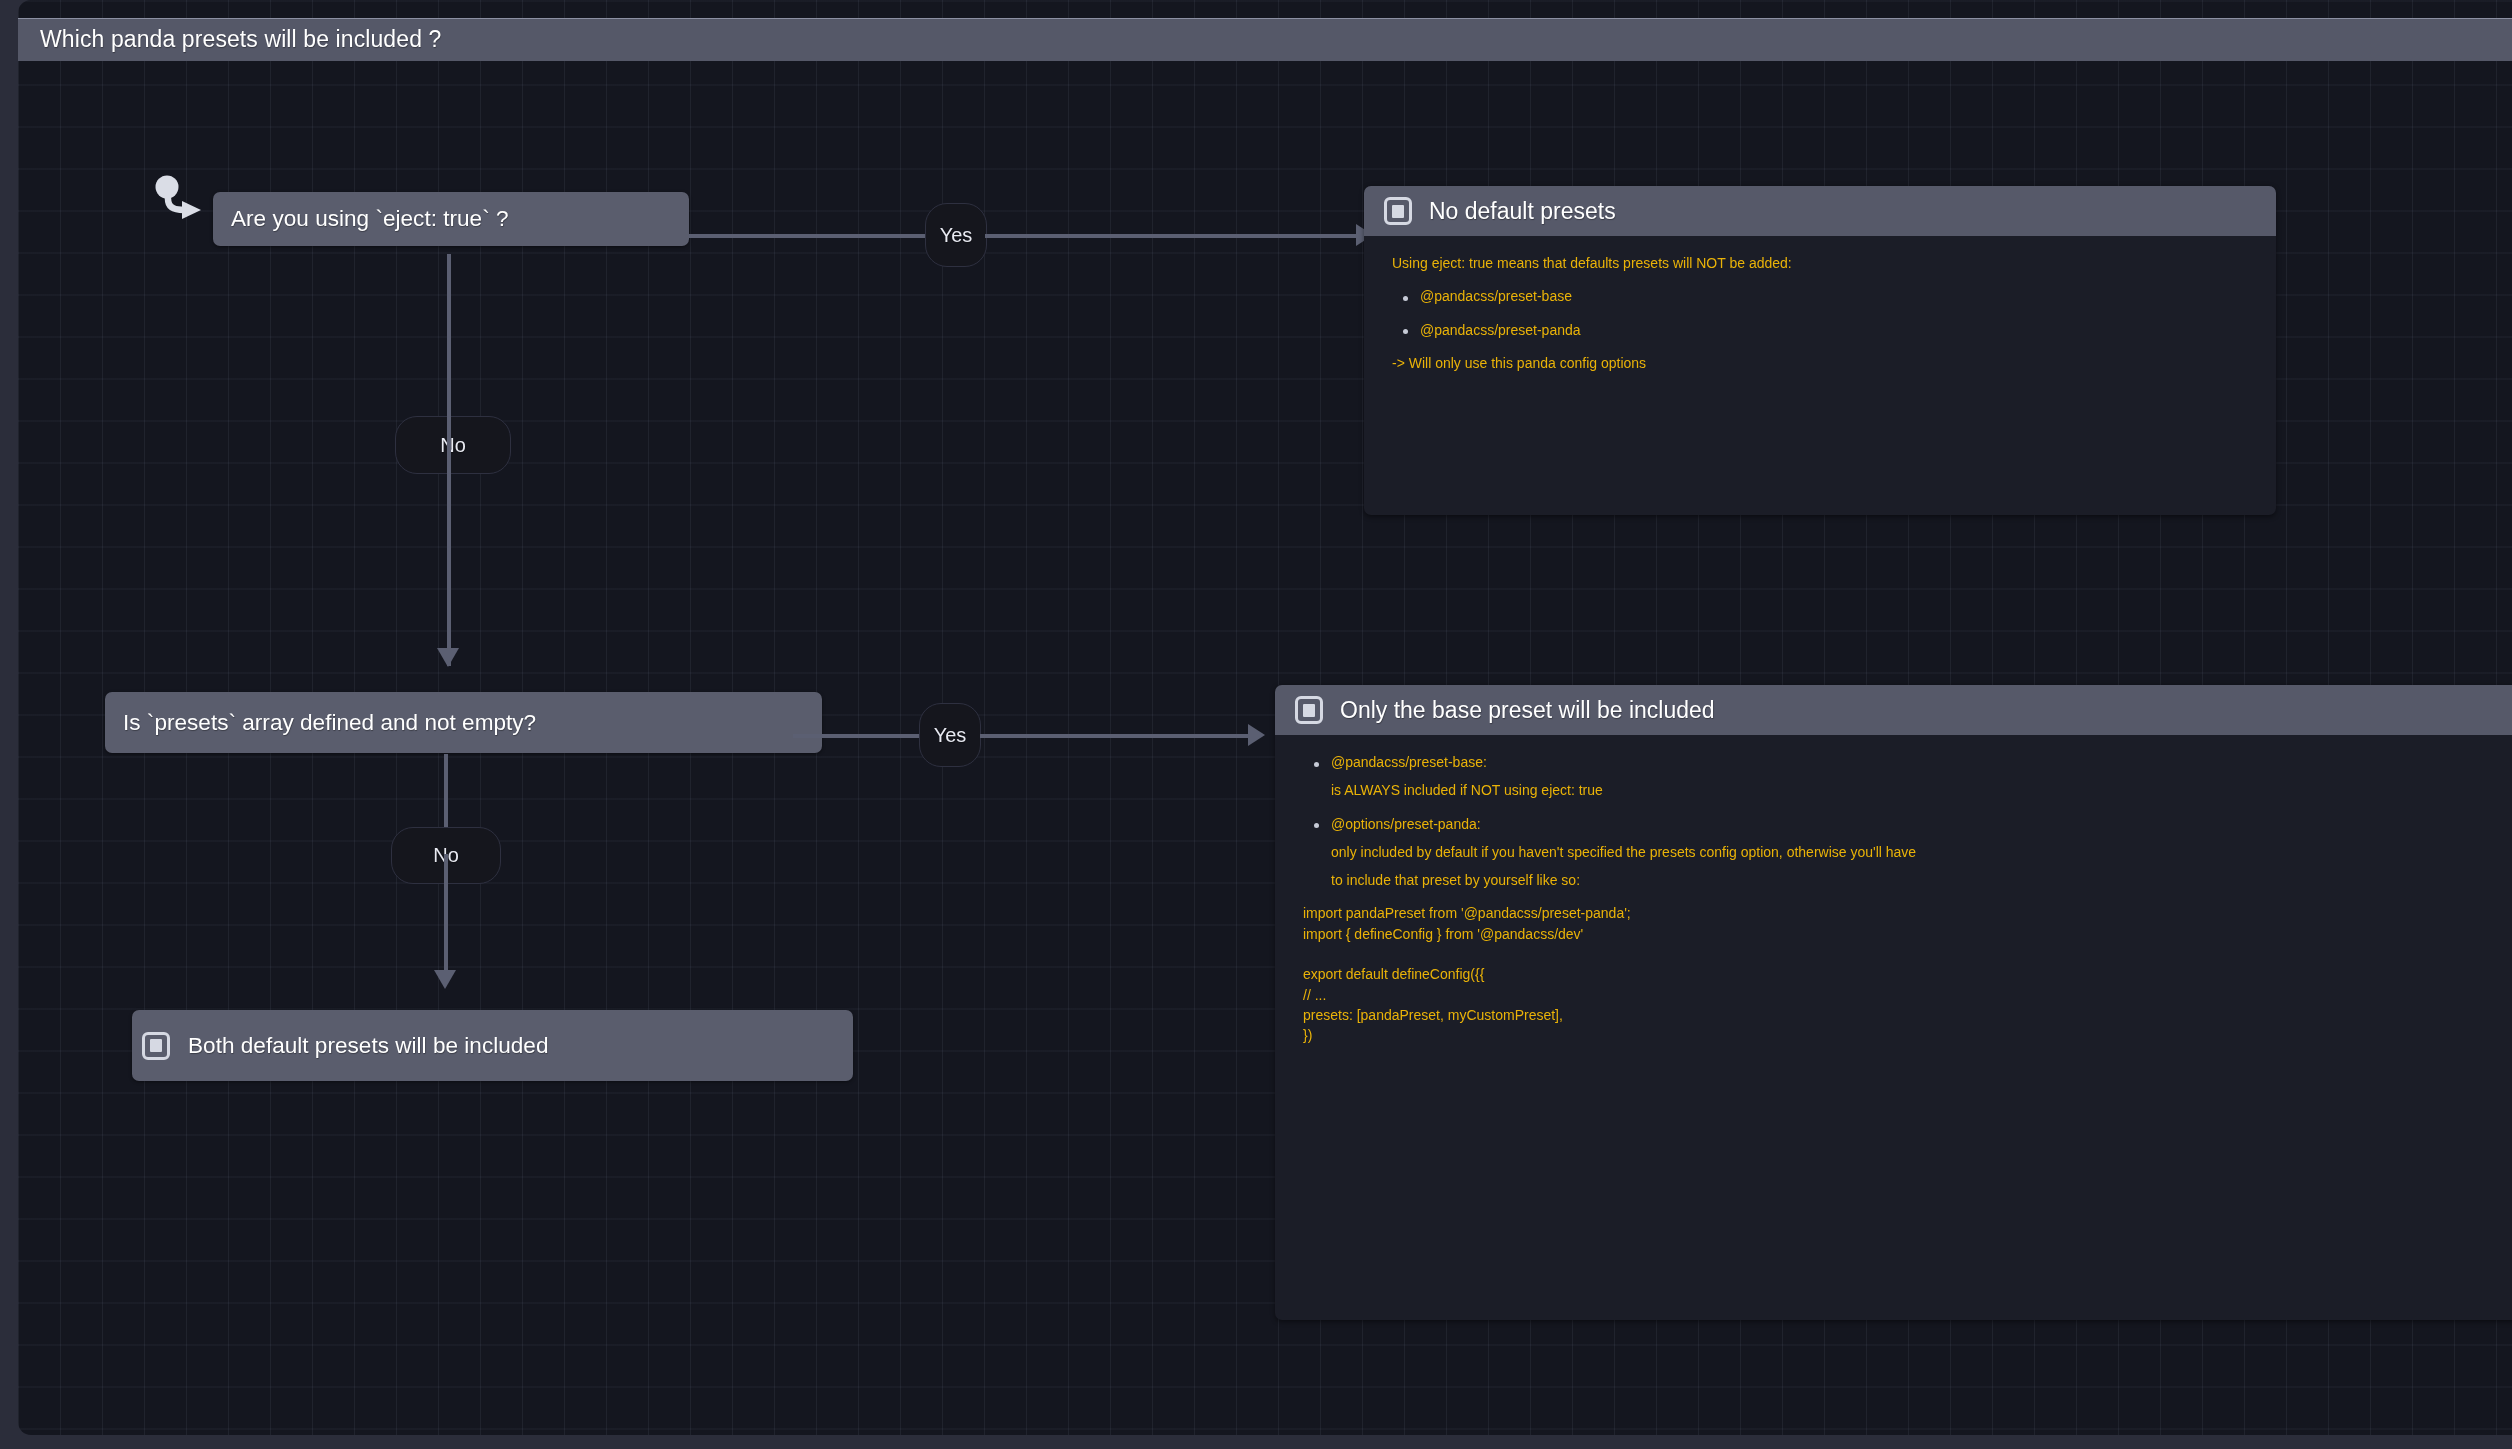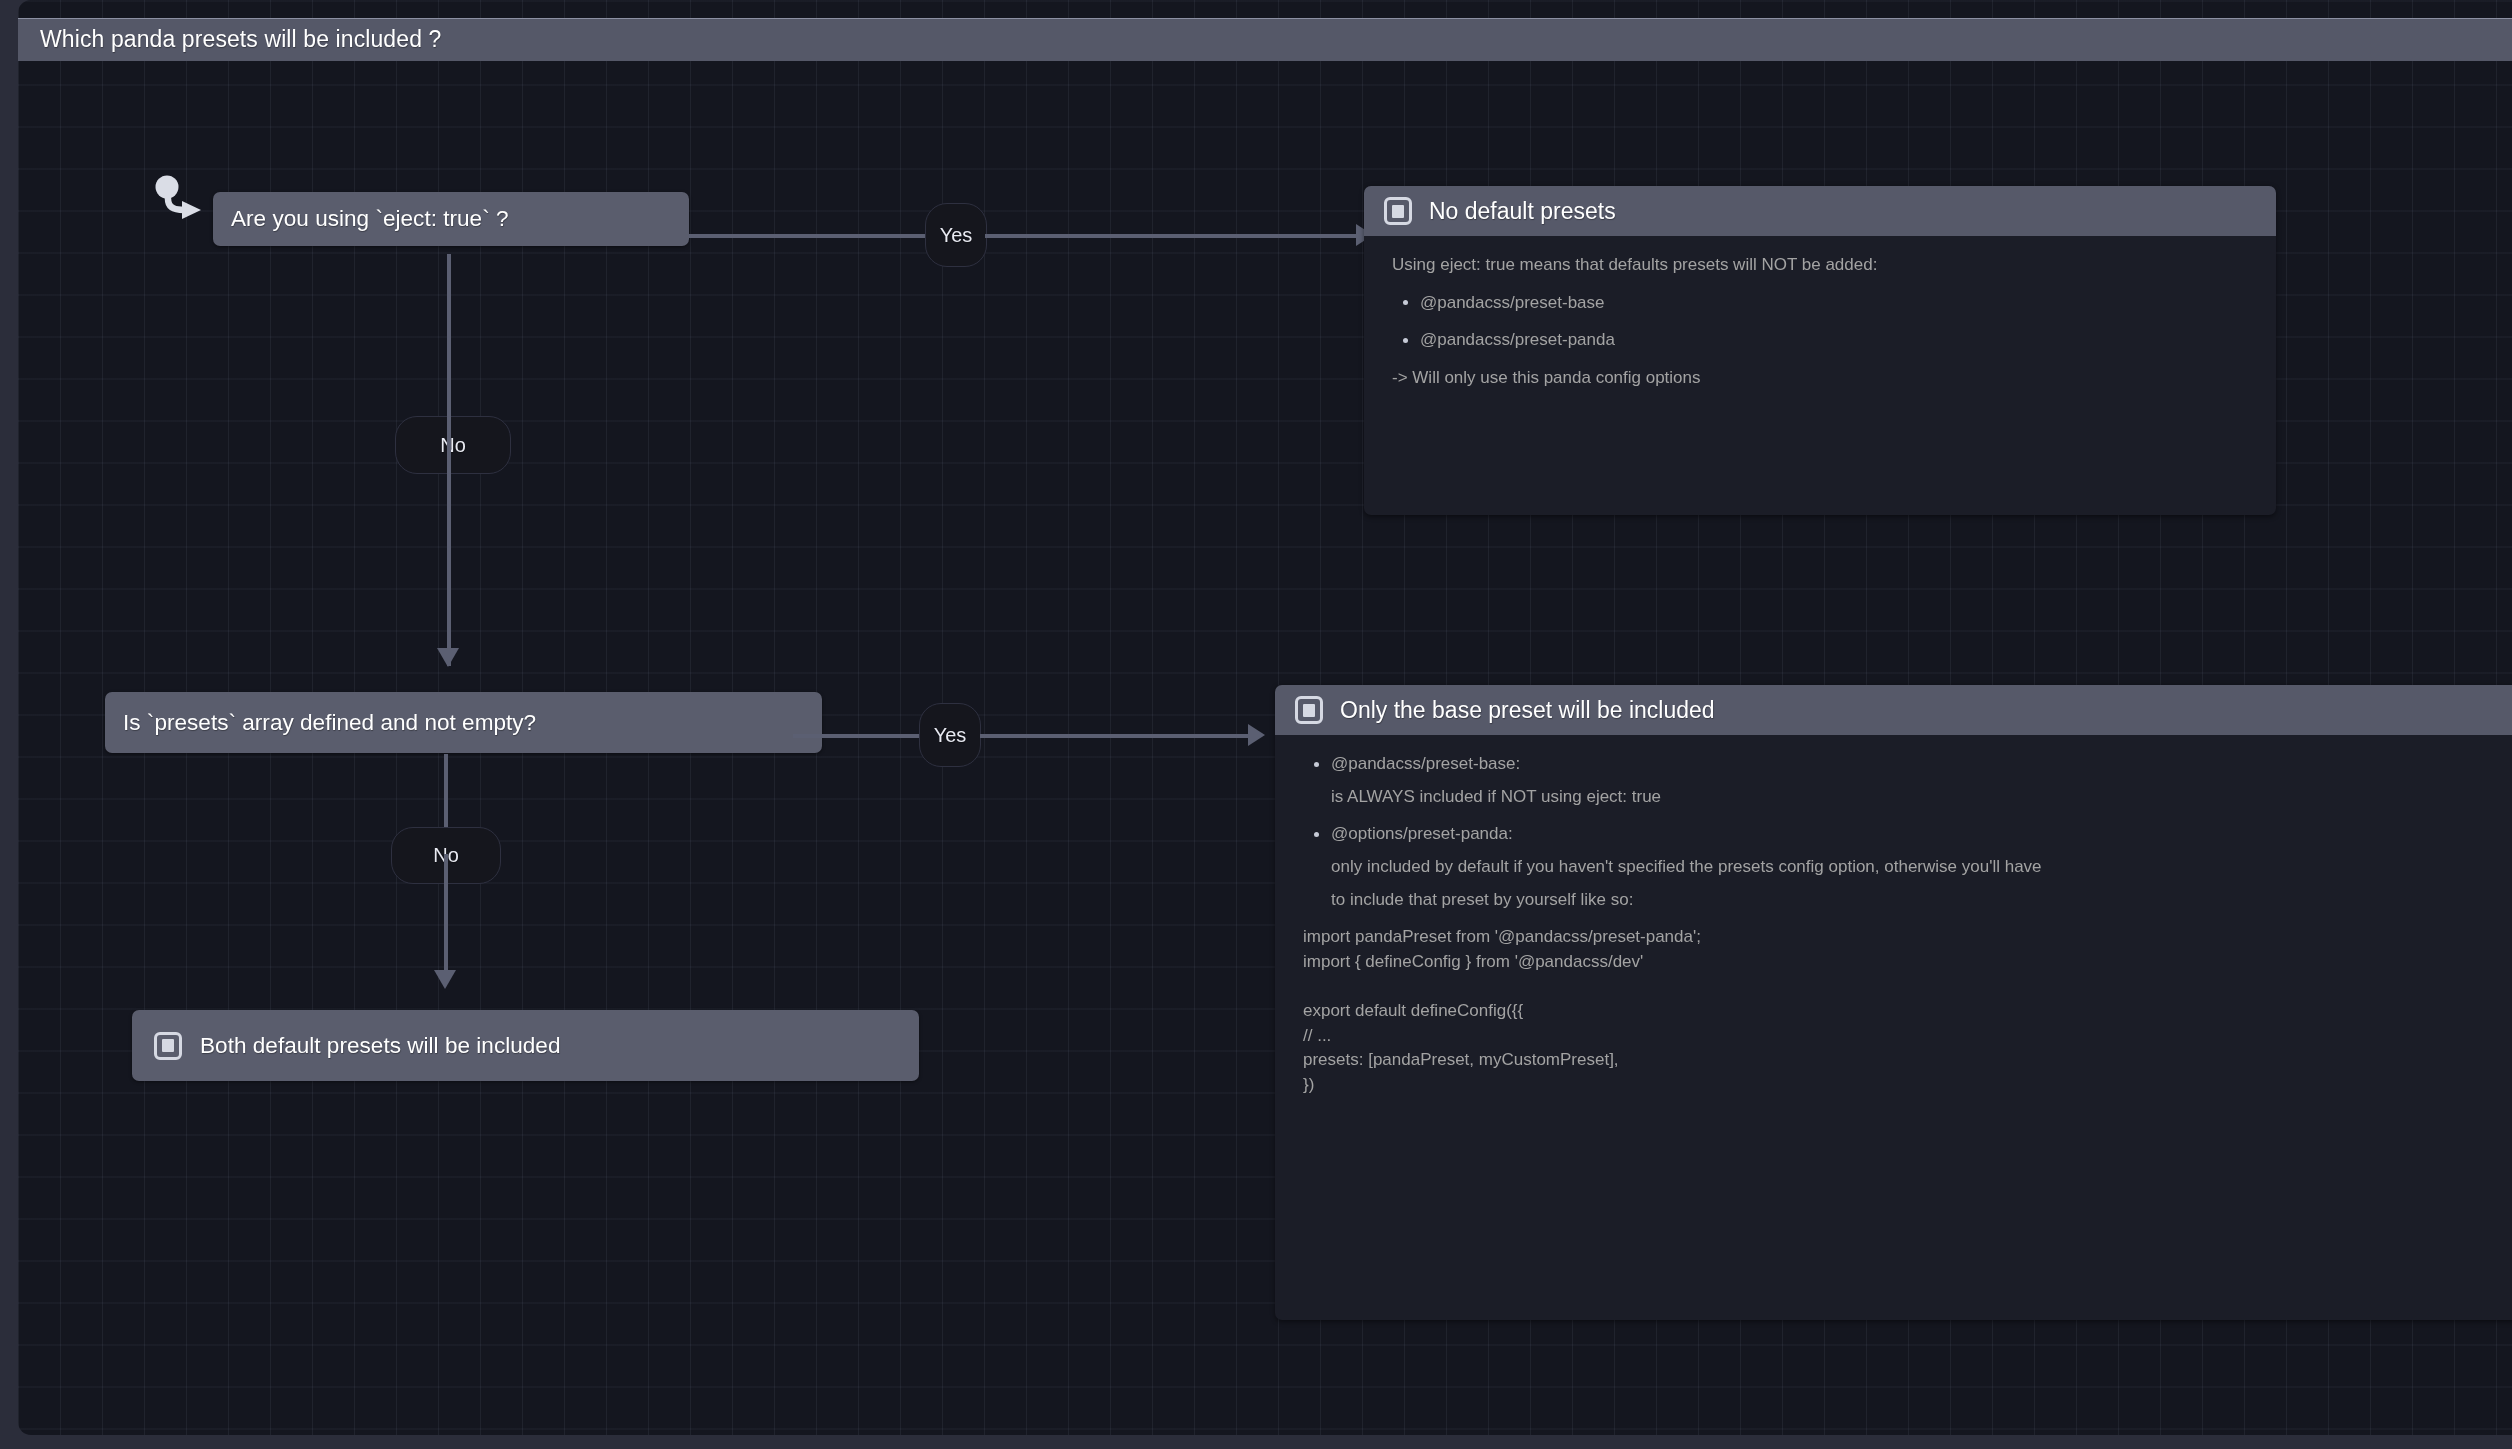--- a/index.html
+++ b/index.html
@@ -127,22 +127,22 @@
     padding: 11px 20px;
   }
   .panel .p-head .p-title {
     color: #ffffff;
     font-size: 23px;
     text-shadow: 0.5px 0.5px 1px rgba(0,0,0,0.35);
     white-space: nowrap;
   }
   .panel .p-body {
     padding: 17px 28px 20px 28px;
-    color: #a3a3a3;
-    font-size: 17px;
+    color: #eab308;
+    font-size: 14px;
     line-height: 1.45;
   }
   .panel .p-body p { margin: 0 0 13px 0; white-space: nowrap; }
   .panel .p-body ul { list-style: none; margin: 0 0 10px 0; padding: 0 0 0 28px; }
   .panel .p-body li { position: relative; margin: 0 0 13px 0; }
   .panel .p-body li::before {
     content: "";
     position: absolute;
     left: -17px; top: 9.5px;
     width: 5px; height: 5px;
@@ -193,21 +193,21 @@
   <div class="edge h" style="left:793px; top:734px; width:128px;"></div>
   <div class="edge-label" style="left:919px; top:703px; width:62px; height:64px;">Yes</div>
   <div class="edge h" style="left:980px; top:734px; width:269px;"></div>
   <div class="arrow-r" style="left:1248px; top:724px;"></div>
 
   <div class="edge v" style="left:444px; top:754px; height:75px;"></div>
   <div class="edge-label" style="left:391px; top:827px; width:110px; height:57px;">No</div>
   <div class="edge v" style="left:444px; top:854px; height:126px;"></div>
   <div class="arrow-d" style="left:434px; top:970px;"></div>
 
-  <div class="node" style="left:132px; top:1010px; width:787px; height:71px; padding-left:22px;">
+  <div class="node" style="left:132px; top:1010px; width:721px; height:71px; padding-left:10px;">
     <span class="note-icon">
         <i></i>
       </span>
     <span class="lbl">Both default presets will be included</span>
   </div>
 
   <div class="panel" style="left:1364px; top:186px; width:912px; height:329px;">
     <div class="p-head">
       <span class="note-icon">
           <i></i>

